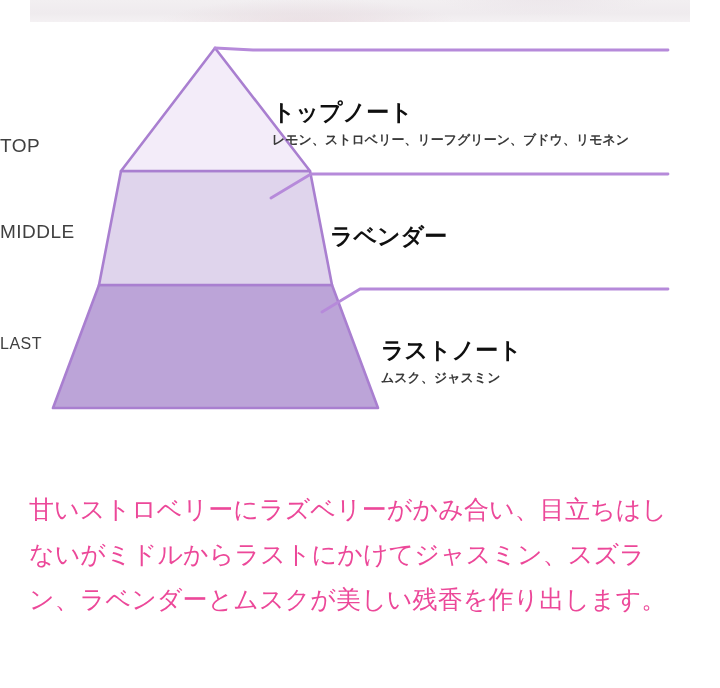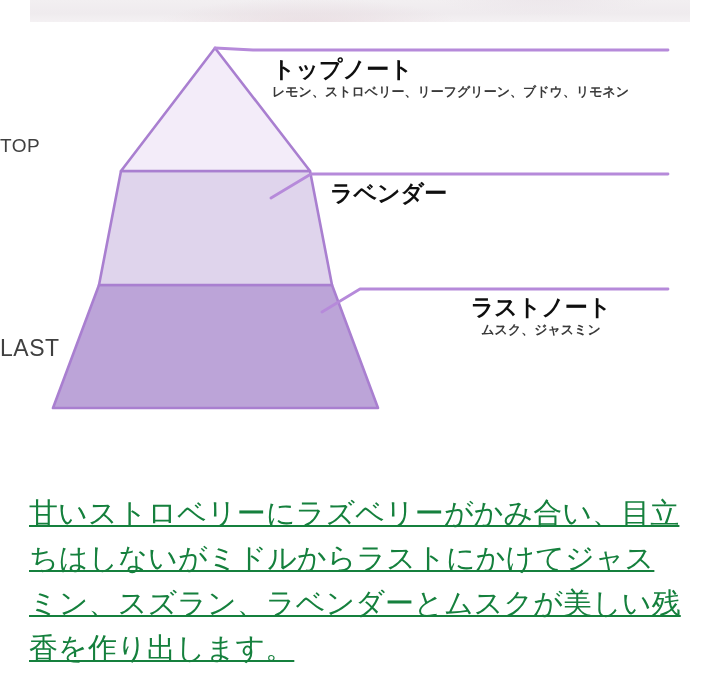--- a/index.html
+++ b/index.html
@@ -61,57 +61,58 @@
     font-size: 19px;
   }
   #tier-label-middle {
     left: 0; width: 430px;
     top: 199px;
     font-size: 19px;
   }
   #tier-label-last {
     left: 0; width: 430px;
     top: 313px;
-    font-size: 23px;
+    font-size: 16px;
   }
 
   .note-block {
     position: absolute;
   }
   .note-title {
     font-size: 23px;
     font-weight: bold;
     color: #0f0f0f;
     line-height: 1.15;
     white-space: nowrap;
     font-family: "Liberation Sans", "DejaVu Sans", sans-serif;
+    margin-top: 43px;
   }
   .note-items {
     font-size: 13px;
     font-weight: bold;
     color: #3a3a3a;
     line-height: 1.55;
+    margin-top: 5px;
     font-family: "Liberation Sans", "DejaVu Sans", sans-serif;
   }
   #note-top    { left: 272px; top: 34px;  width: 400px; }
   #note-middle { left: 330px; top: 158px; width: 360px; }
-  #note-last   { left: 381px; top: 272px; width: 320px; text-align: center; }
+  #note-last   { left: 381px; top: 272px; width: 320px; }
 
   
   #description {
     position: absolute;
     left: 29px;
     top: 462px;
     width: 655px;
-    font-size: 29px;
+    font-size: 25px;
     line-height: 45px;
-    color: #15803d;
+    color: #ec4899;
     letter-spacing: 0.1px;
     font-family: "Liberation Sans", "DejaVu Sans", sans-serif;
-    text-decoration: underline;
   }
 </style>
 </head>
 <body>
 
 <div id="photo-band"></div>
 
 <div id="diagram">
 
   <svg id="diagram-svg" viewBox="0 0 720 400" xmlns="http://www.w3.org/2000/svg">
@@ -124,20 +125,21 @@
 
     <polyline points="215,26 253,28 264,28 668,28" fill="none" stroke="#b68ada" stroke-width="2.8" stroke-linecap="round" stroke-linejoin="round"></polyline>
 
     <polyline points="271,176 311,152 322,152 668,152" fill="none" stroke="#b68ada" stroke-width="2.8" stroke-linecap="round" stroke-linejoin="round"></polyline>
 
     <polyline points="322,290 360,267 371,267 668,267" fill="none" stroke="#b68ada" stroke-width="2.8" stroke-linecap="round" stroke-linejoin="round"></polyline>
   </svg>
 
   <div class="tier-label" id="tier-label-top">TOP</div>
 
+  <div class="tier-label" id="tier-label-middle">MIDDLE</div>
 
   <div class="tier-label" id="tier-label-last">LAST</div>
 
   <div class="note-block" id="note-top">
     <div class="note-title">トップノート</div>
     <div class="note-items">レモン、ストロベリー、リーフグリーン、ブドウ、リモネン</div>
   </div>
 
   <div class="note-block" id="note-middle">
     <div class="note-title">ラベンダー</div>

